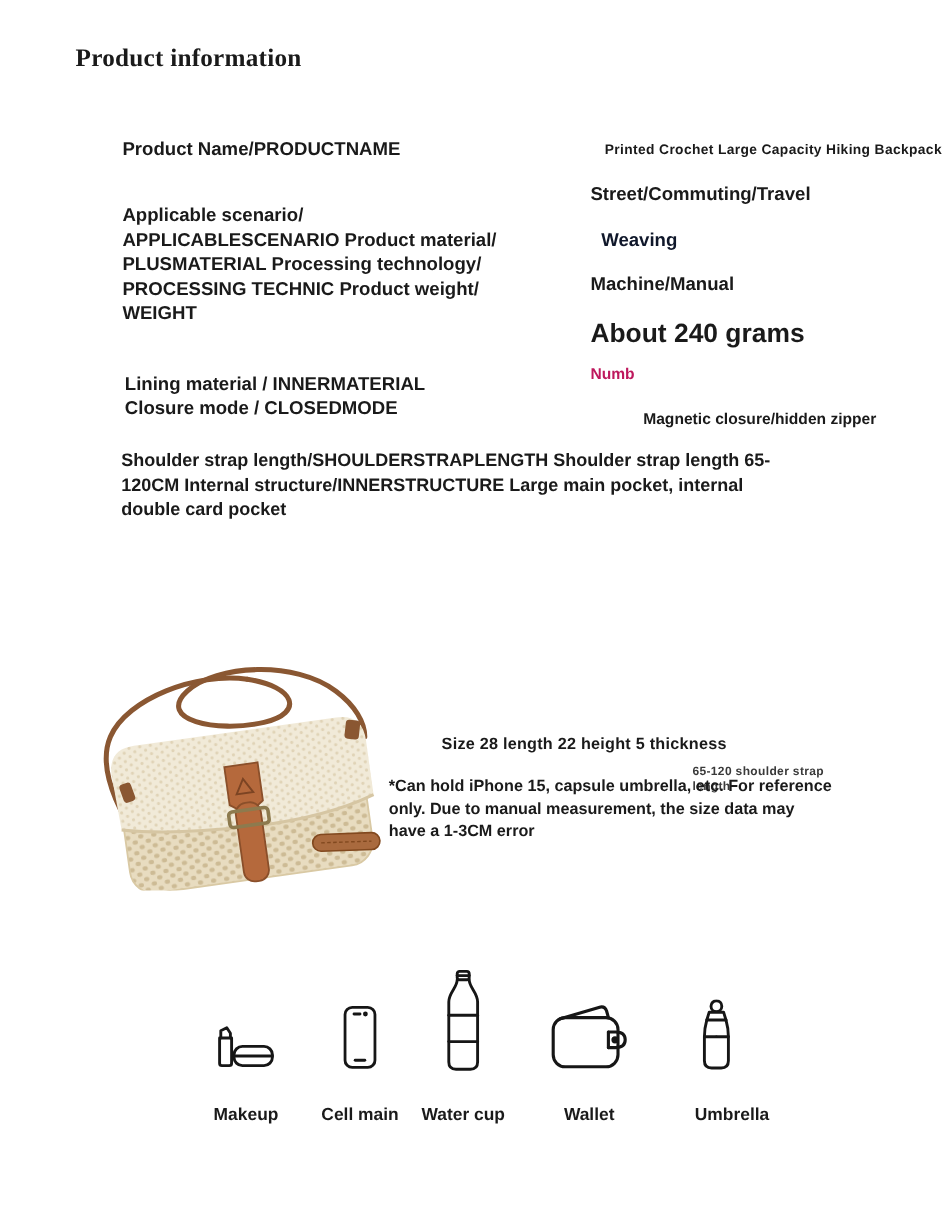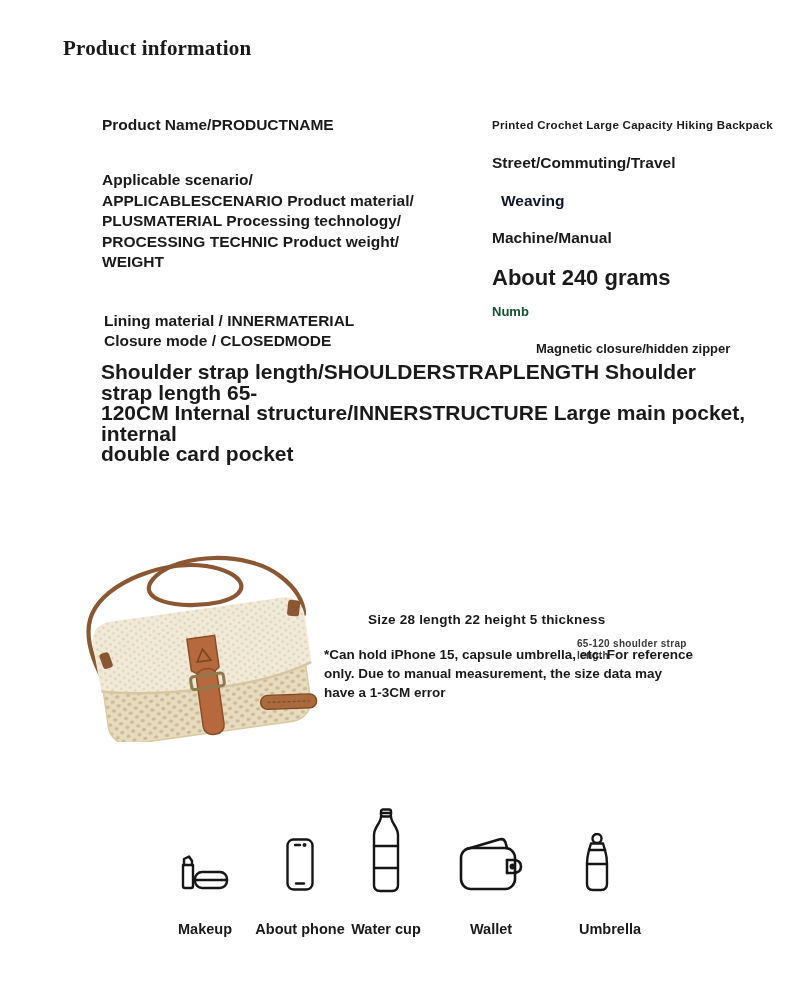--- a/index.html
+++ b/index.html
@@ -6,30 +6,30 @@
   body{
     width:790px;height:1007px;position:relative;background:#ffffff;
     font-family:"Liberation Sans","DejaVu Sans",sans-serif;
     color:#1a1a1a;overflow:hidden;
   }
   .abs{position:absolute;}
   .b{font-weight:bold;margin-left:24px;}
   .preline{white-space:pre-line;}
   .page-title{left:63px;top:36px;font-size:21px;font-weight:bold;letter-spacing:0.2px;font-family:Liberation Serif, serif;}
   .lbl-product-name{left:78px;top:116px;font-size:15.5px;}
-  .val-product-name{left:468px;top:119px;font-size:11.5px;letter-spacing:0.3px;}
+  .val-product-name{left:480px;top:119px;font-size:11.5px;letter-spacing:0.3px;}
   .lbl-scenario{left:78px;top:170px;width:345px;font-size:15.5px;line-height:20.5px;}
   .val-scenario{left:468px;top:154px;font-size:15.5px;}
   .val-material{left:477px;top:192px;font-size:15.5px;color:#0f172a;}
   .val-technic{left:468px;top:229px;font-size:15.5px;}
   .val-weight{left:468px;top:265px;font-size:22px;}
-  .val-lining{left:468px;top:304px;font-size:13px;color:#14532d;}
+  .val-lining{left:468px;top:304px;font-size:13px;color:#be185d;}
   .val-closure{left:468px;top:341px;font-size:13px;padding-left:44px;}
   .lbl-lining{left:80px;top:311px;font-size:15.5px;line-height:20px;}
-  .lbl-strap{left:77px;top:362px;width:650px;font-size:21px;line-height:20.5px;}
+  .lbl-strap{left:77px;top:374px;width:650px;font-size:15px;line-height:20.5px;}
   .size-caption{left:344px;top:612px;font-size:13.5px;letter-spacing:0.2px;}
   .strap-caption{left:577px;top:638px;font-size:10px;font-weight:bold;color:#3a3a3a;line-height:12px;letter-spacing:0.3px;}
   .disclaimer{left:300px;top:645px;width:405px;font-size:13.5px;line-height:19px;}
   .cap-label{top:921px;font-size:14.5px;font-weight:bold;transform:translateX(-50%);white-space:nowrap;}
   svg{display:block;}
 </style>
 </head>
 <body>
 
 <div class="abs page-title">Product information</div>
@@ -115,21 +115,21 @@
     <line x1="16" y1="25" x2="48" y2="25"></line>
   </svg>
   <div class="abs cap-label" style="left:205px">Makeup</div>
 
   <svg class="abs" style="left:286px;top:838px" width="28" height="53" viewBox="0 0 28 53" fill="none" stroke="#161616" stroke-width="2.4" stroke-linejoin="round" stroke-linecap="round">
     <rect x="1.5" y="1.5" width="25" height="50" rx="6"></rect>
     <line x1="9" y1="7" x2="14" y2="7"></line>
     <circle cx="18.5" cy="7" r="0.8" fill="#161616"></circle>
     <line x1="10" y1="45.5" x2="18" y2="45.5"></line>
   </svg>
-  <div class="abs cap-label" style="left:300px">About phone</div>
+  <div class="abs cap-label" style="left:300px">Cell main</div>
 
   <svg class="abs" style="left:369px;top:808px" width="34" height="86" viewBox="0 0 34 86" fill="none" stroke="#161616" stroke-width="2.4" stroke-linejoin="round" stroke-linecap="round">
     <rect x="12" y="1.5" width="10" height="7" rx="2"></rect>
     <line x1="12" y1="5" x2="22" y2="5"></line>
     <path d="M12,8.5 C12,15 5,19 5,27 L5,77 Q5,83 11,83 L23,83 Q29,83 29,77 L29,27 C29,19 22,15 22,8.5"></path>
     <line x1="5" y1="38" x2="29" y2="38"></line>
     <line x1="5" y1="60" x2="29" y2="60"></line>
   </svg>
   <div class="abs cap-label" style="left:386px">Water cup</div>
 

